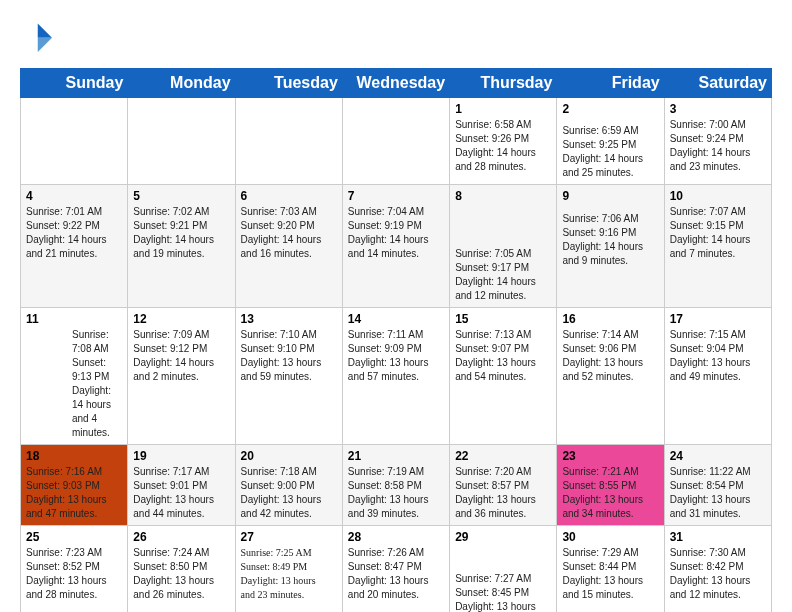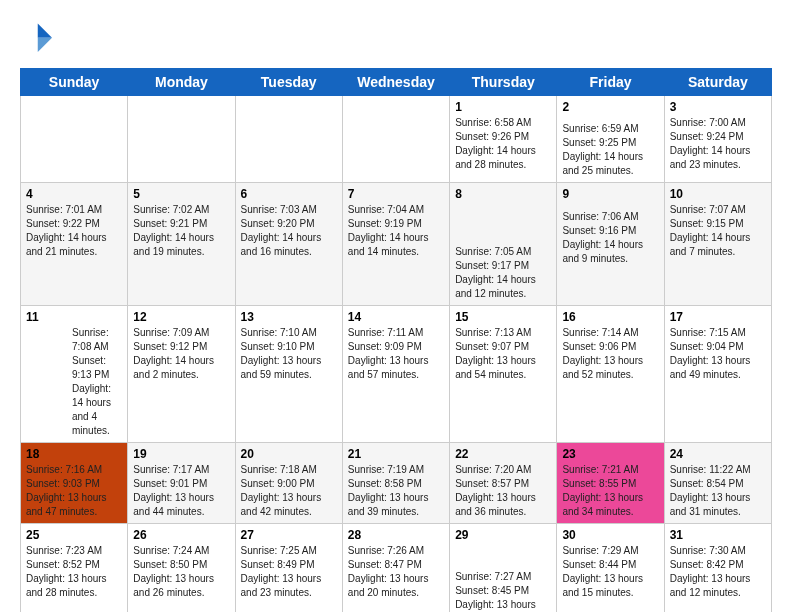--- a/index.html
+++ b/index.html
@@ -48,22 +48,22 @@
     }
     .calendar-table {
       width: 100%;
       border-collapse: collapse;
       font-size: 10.5px;
     }
     .calendar-table th {
       background: #1565c0;
       color: #fff;
       padding: 5px 4px;
-      text-align: center;
-      font-size: 14px;
+      text-align: right;
+      font-size: 16px;
       font-weight: bold;
       border: 1px solid #1565c0;
     }
     .calendar-table td {
       vertical-align: top;
       border: 1px solid #ccc;
       padding: 4px 5px;
       width: calc(100% / 7);
       min-height: 80px;
       height: 80px;
@@ -312,21 +312,21 @@
         </td>
         <td>
           <span class="day-number">26</span>
           <div class="day-info" style="white-space: pre-line;">Sunrise: 7:24 AM
 Sunset: 8:50 PM
 Daylight: 13 hours
 and 26 minutes.</div>
         </td>
         <td>
           <span class="day-number">27</span>
-          <div class="day-info" style="white-space: pre-line;">Sunrise: 7:25 AM
+          <div class="day-info" style="white-space: pre-line; font-family: Liberation Serif, serif;">Sunrise: 7:25 AM
 Sunset: 8:49 PM
 Daylight: 13 hours
 and 23 minutes.</div>
         </td>
         <td>
           <span class="day-number">28</span>
           <div class="day-info" style="white-space: pre-line;">Sunrise: 7:26 AM
 Sunset: 8:47 PM
 Daylight: 13 hours
 and 20 minutes.</div>

